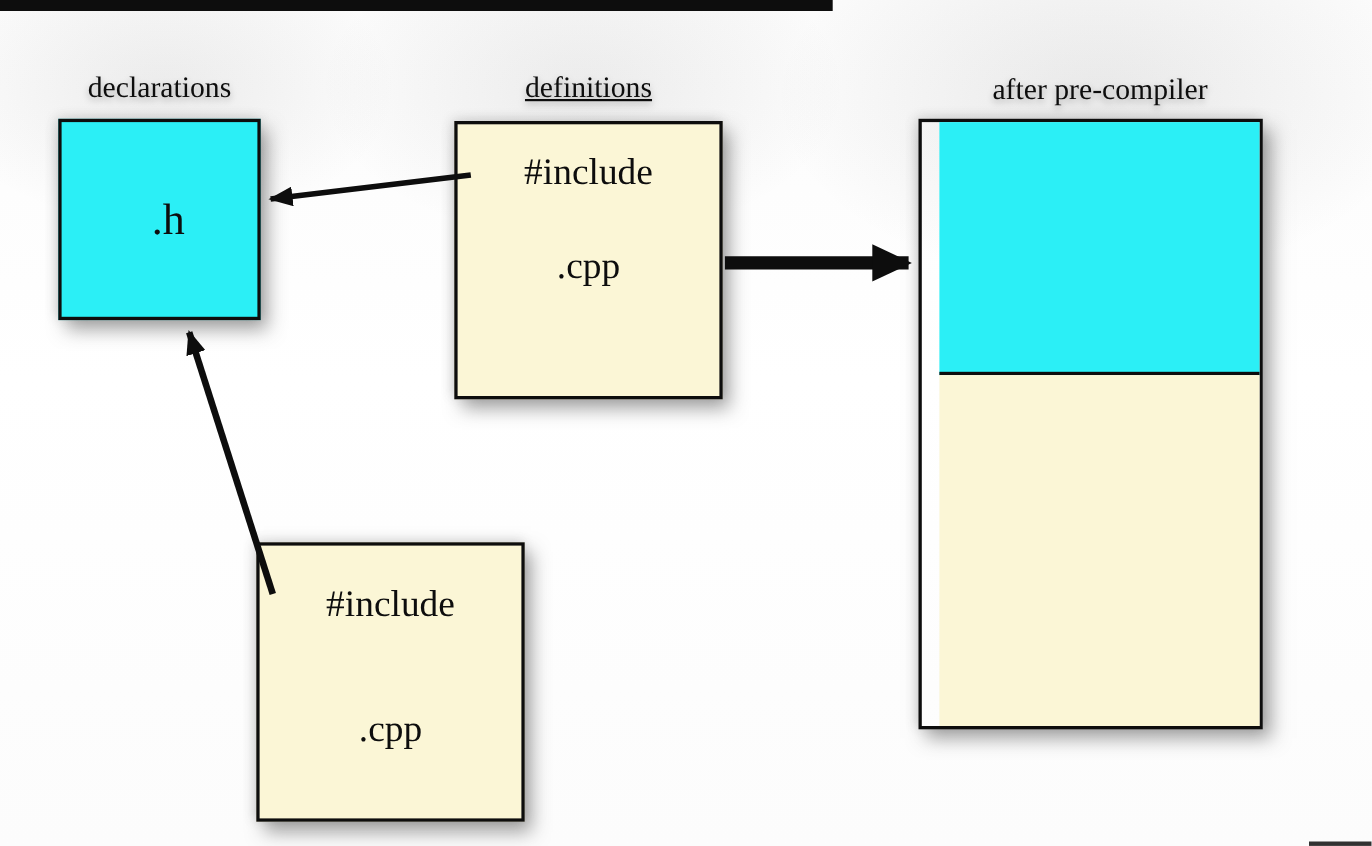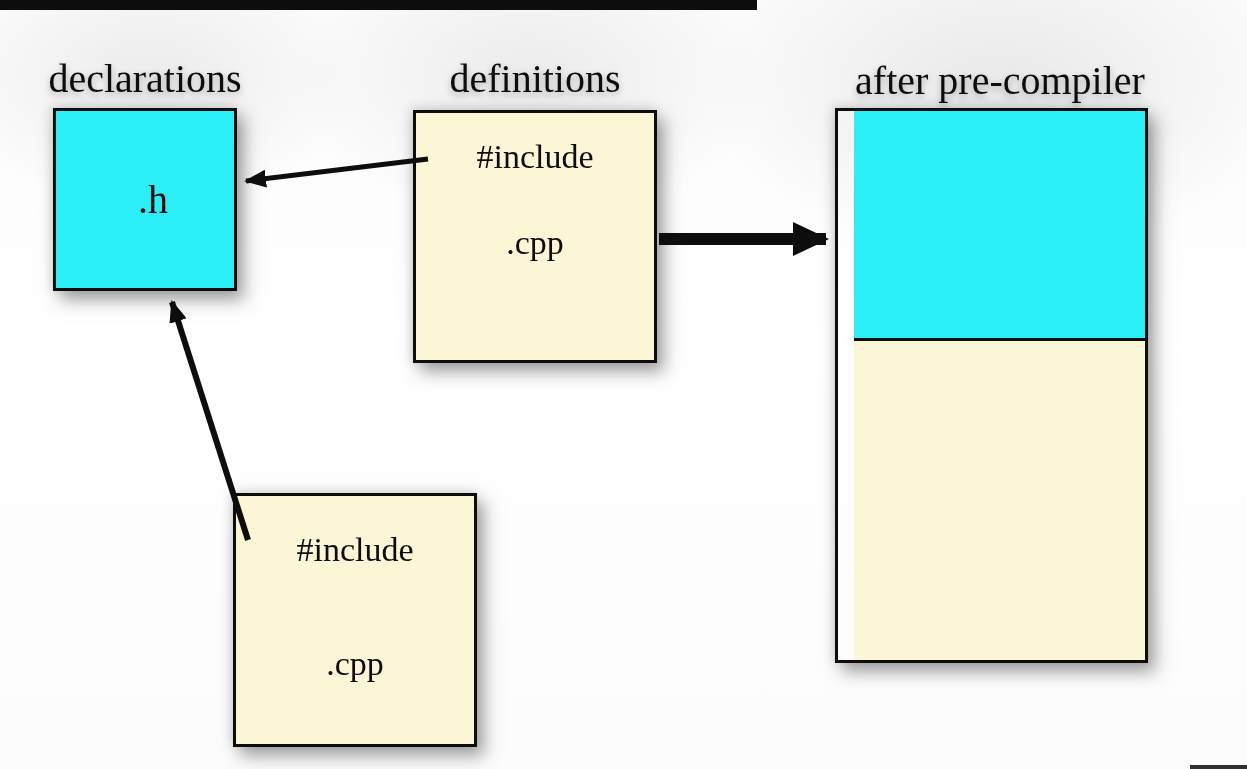--- a/index.html
+++ b/index.html
@@ -19,26 +19,26 @@
   .strip-top{
     position:absolute;left:0;top:0;width:757px;height:10px;
     background:var(--ink,#0d0d0d);
   }
   .strip-br{
     position:absolute;right:0;bottom:0;width:57px;height:4px;
     background:var(--ink,#0d0d0d);opacity:.85;
   }
   .lbl{
     position:absolute;
-    font-size:40px;line-height:34px;
+    font-size:27px;line-height:34px;
     text-align:center;white-space:nowrap;
     text-shadow:0 3px 7px rgba(0,0,0,0.28);
   }
   #lbl-declarations{left:33px;top:62px;width:224px;}
-  #lbl-definitions{left:413px;top:62px;width:244px;}
+  #lbl-definitions{left:413px;top:62px;width:244px;text-decoration:underline;}
   #lbl-after{left:825px;top:64px;width:350px;text-align:center;}
 
   .box{
     position:absolute;box-sizing:border-box;
     border:3px solid var(--ink,#0d0d0d);
     box-shadow:7px 9px 16px rgba(70,70,70,0.50), -2px -2px 10px rgba(70,70,70,0.18);
     padding-left:16px;
   }
   .cyanbox{background:var(--cyan,#2BEFF6);}
   .creambox{background:var(--cream,#FBF6D6);}

